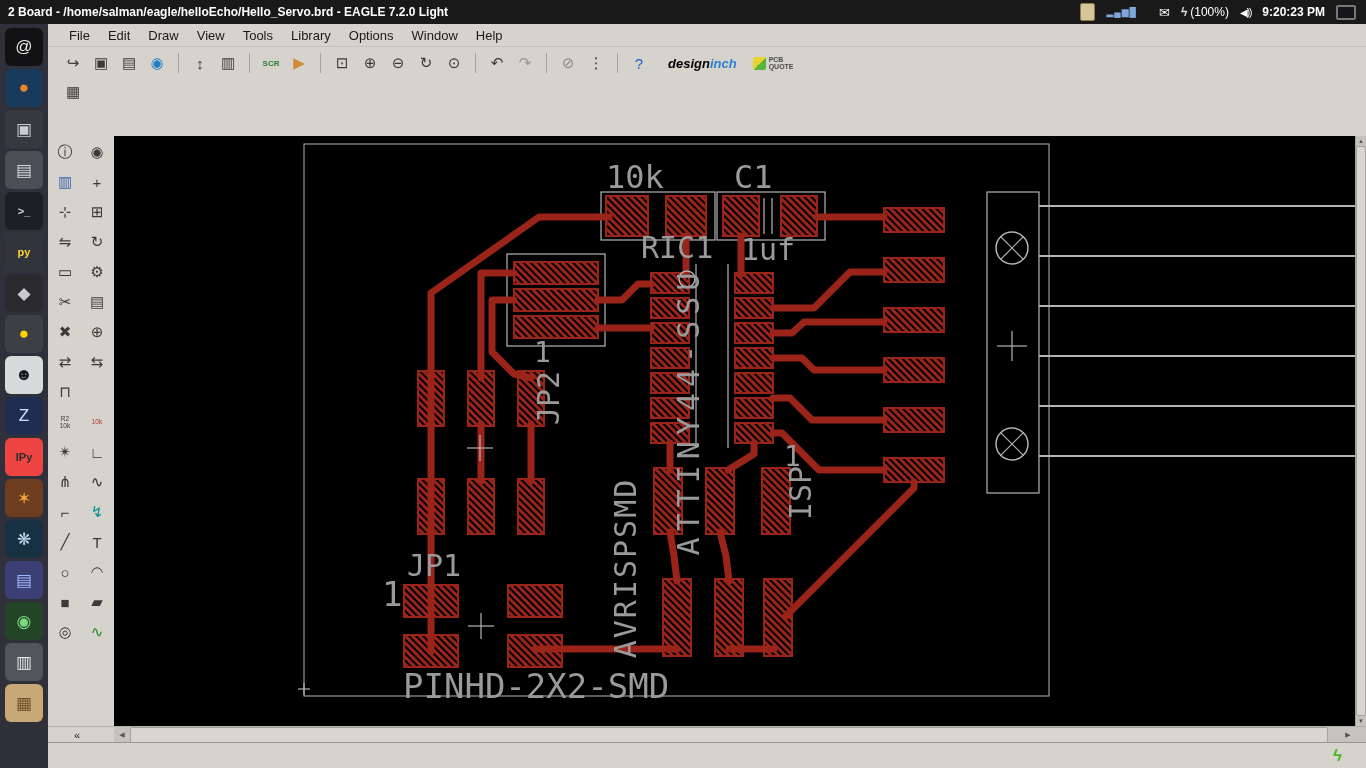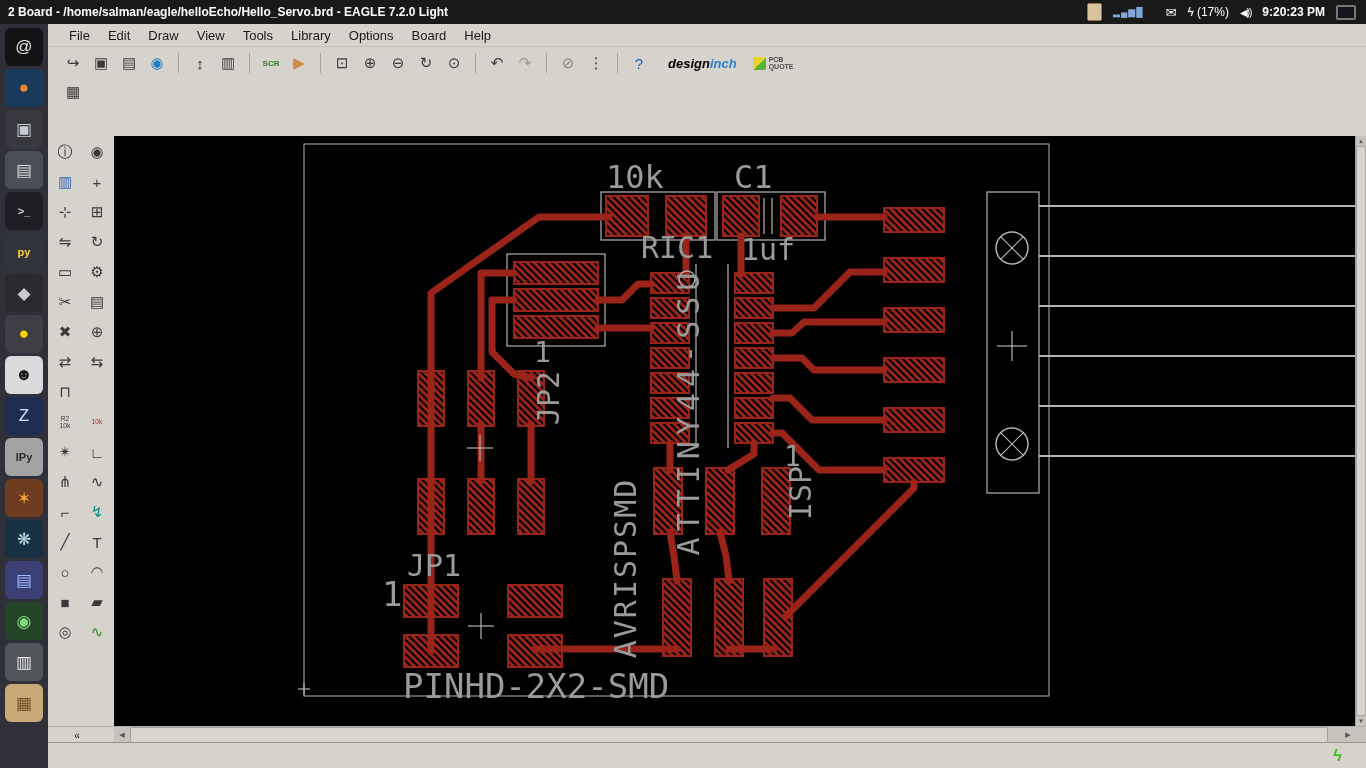--- a/index.html
+++ b/index.html
@@ -85,21 +85,21 @@
 
   <div id="panel">
     <div class="title">2 Board - /home/salman/eagle/helloEcho/Hello_Servo.brd - EAGLE 7.2.0 Light</div>
     <div class="tray">
       <div class="clip"></div>
       <span class="net">▂▄▆█</span>
       <span class="kbd"></span>
       <span class="mail">✉</span>
       <span class="pwr">
         <span class="bolt">ϟ</span>
-        <span>(17%)</span>
+        <span>(100%)</span>
       </span>
       <span class="vol">◀))</span>
       <span class="clock">9:20:23 PM</span>
       <div class="scr"></div>
     </div>
   </div>
 
   <div id="dock">
 
   <button class="dock-item" style="background: rgb(18, 18, 20);">
@@ -125,21 +125,21 @@
       </button>
       <button class="dock-item" style="background: rgb(61, 63, 68);">
         <span style="color: rgb(255, 212, 0);">●</span>
       </button>
       <button class="dock-item" style="background: rgb(217, 218, 219);">
         <span style="color: rgb(23, 24, 26);">☻</span>
       </button>
       <button class="dock-item" style="background: rgb(31, 45, 82);">
         <span style="color: rgb(207, 224, 255);">Z</span>
       </button>
-      <button class="dock-item tiny" style="background: #a3a3a3; text-align: right;">
+      <button class="dock-item tiny" style="background: #ef4444; text-align: right;">
         <span style="color: rgb(43, 43, 43);">IPy</span>
       </button>
       <button class="dock-item" style="background: rgb(110, 60, 30);">
         <span style="color: rgb(240, 163, 56);">✶</span>
       </button>
       <button class="dock-item" style="background: rgb(23, 48, 66);">
         <span style="color: rgb(188, 214, 232);">❋</span>
       </button>
       <button class="dock-item" style="background: rgb(59, 63, 115);">
         <span style="color: rgb(159, 183, 255);">▤</span>
@@ -159,21 +159,21 @@
 
     <div id="menubar">
 
     <span class="menu-item">File</span>
         <span class="menu-item">Edit</span>
         <span class="menu-item">Draw</span>
         <span class="menu-item">View</span>
         <span class="menu-item">Tools</span>
         <span class="menu-item">Library</span>
         <span class="menu-item">Options</span>
-        <span class="menu-item">Board</span>
+        <span class="menu-item">Window</span>
         <span class="menu-item">Help</span>
       </div>
 
     <div id="toolbar">
       <span style="display:flex;align-items:center;gap:2px;">
 
       <button class="tbtn">
             <span>↪</span>
           </button>
           <button class="tbtn">

